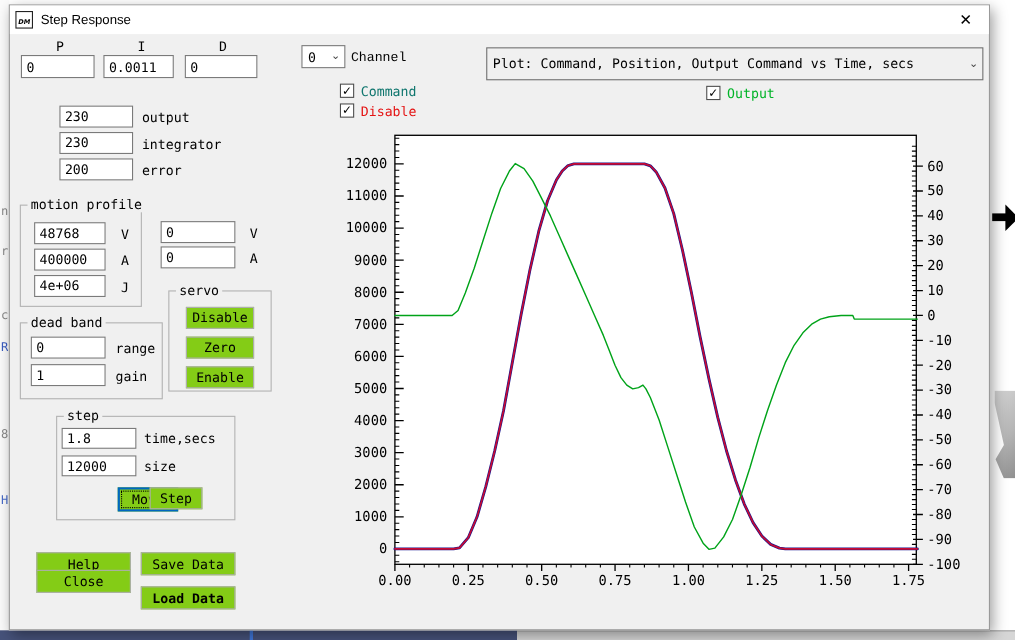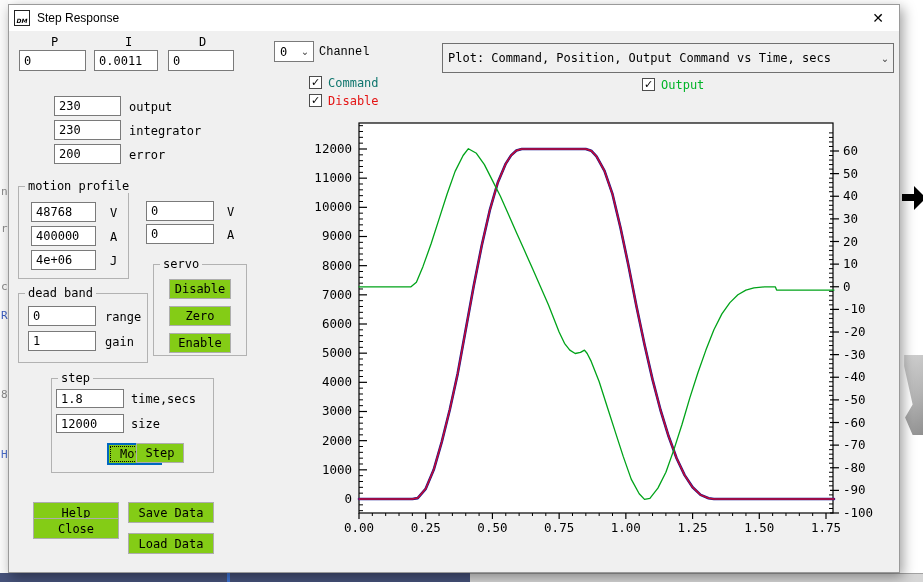--- a/index.html
+++ b/index.html
@@ -146,21 +146,21 @@
   <input class="field" style="left: 47px; top: 384px; width: 68px; height: 19px;" value="1.8">
   <div class="lbl" style="left:122px;top:387px;">time,secs</div>
   <input class="field" style="left: 47px; top: 409px; width: 68px; height: 19px;" value="12000">
   <div class="lbl" style="left:122px;top:412px;">size</div>
   <button class="btn btn-focus" style="left:53px;top:438px;width:55px;height:22px;margin-left:45px;">Move</button>
   <button class="btn" style="left:127px;top:438px;width:48px;height:20px;">Step</button>
 
   <button class="btn" style="left:24px;top:497px;width:86px;height:21px;">Help</button>
   <button class="btn" style="left:119px;top:497px;width:86px;height:21px;">Save Data</button>
   <button class="btn" style="left:24px;top:513px;width:86px;height:21px;">Close</button>
-  <button class="btn" style="left:119px;top:528px;width:86px;height:21px;">Load Data</button>
+  <button class="btn" style="left:119px;top:528px;width:86px;height:21px;font-weight:bold;">Load Data</button>
 
   <svg id="plot-svg" width="578" height="446" viewBox="300 108 578 446">
       <g>
         <rect x="358" y="122" width="474" height="390" fill="#ffffff"></rect>
         <rect x="358" y="122" width="474" height="390" fill="none" stroke="#000" stroke-width="1.2"></rect>
       </g>
       <g>
         <line x1="358" y1="512" x2="358" y2="518" stroke="#000" stroke-width="1.2"></line>
         <text x="358" y="531" text-anchor="middle">0.00</text>
         <line x1="424.71425" y1="512" x2="424.71425" y2="518" stroke="#000" stroke-width="1.2"></line>

